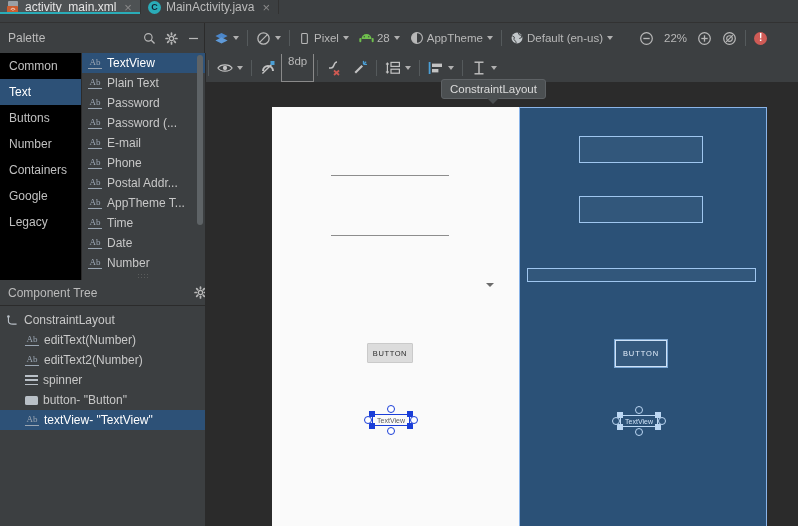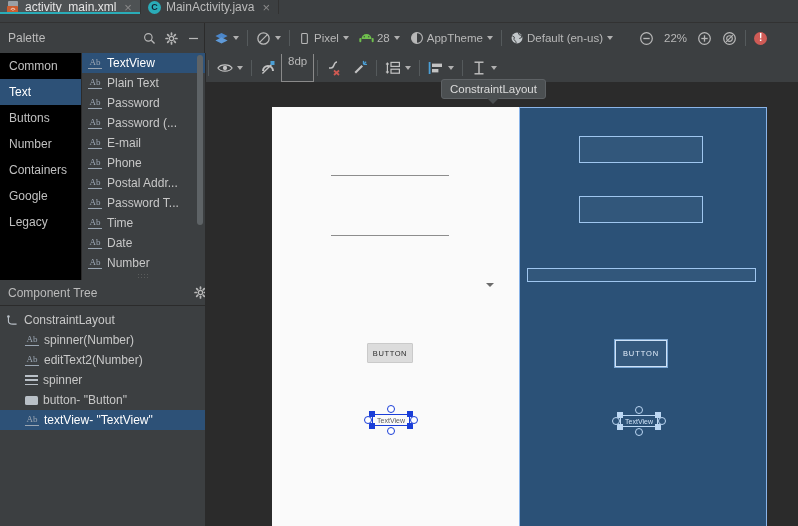--- a/index.html
+++ b/index.html
@@ -584,21 +584,21 @@
       <div class="pal-item">
         <span class="ic-ab">Ab</span>
         <span>Phone</span>
       </div>
       <div class="pal-item">
         <span class="ic-ab">Ab</span>
         <span>Postal Addr...</span>
       </div>
       <div class="pal-item">
         <span class="ic-ab">Ab</span>
-        <span>Password T...</span>
+        <span>AppTheme T...</span>
       </div>
       <div class="pal-item">
         <span class="ic-ab">Ab</span>
         <span>Time</span>
       </div>
       <div class="pal-item">
         <span class="ic-ab">Ab</span>
         <span>Date</span>
       </div>
       <div class="pal-item">
@@ -642,21 +642,21 @@
             <path d="M3 3 L3 9 C3 12 6 12.5 8.5 12.5 L13 12.5" fill="none" stroke="#b9c0c7" stroke-width="1.4"></path>
             <circle cx="3" cy="3" r="1.6" fill="#b9c0c7"></circle>
           </svg>
         </span>
         <span>ConstraintLayout</span>
       </div>
 
       <div class="trow">
         <span class="indent"></span>
         <span class="ic-ab">Ab</span>
-        <span>spinner(Number)</span>
+        <span>editText(Number)</span>
         <span class="err">!</span>
       </div>
 
       <div class="trow">
         <span class="indent"></span>
         <span class="ic-ab">Ab</span>
         <span>editText2(Number)</span>
         <span class="err">!</span>
       </div>
 

